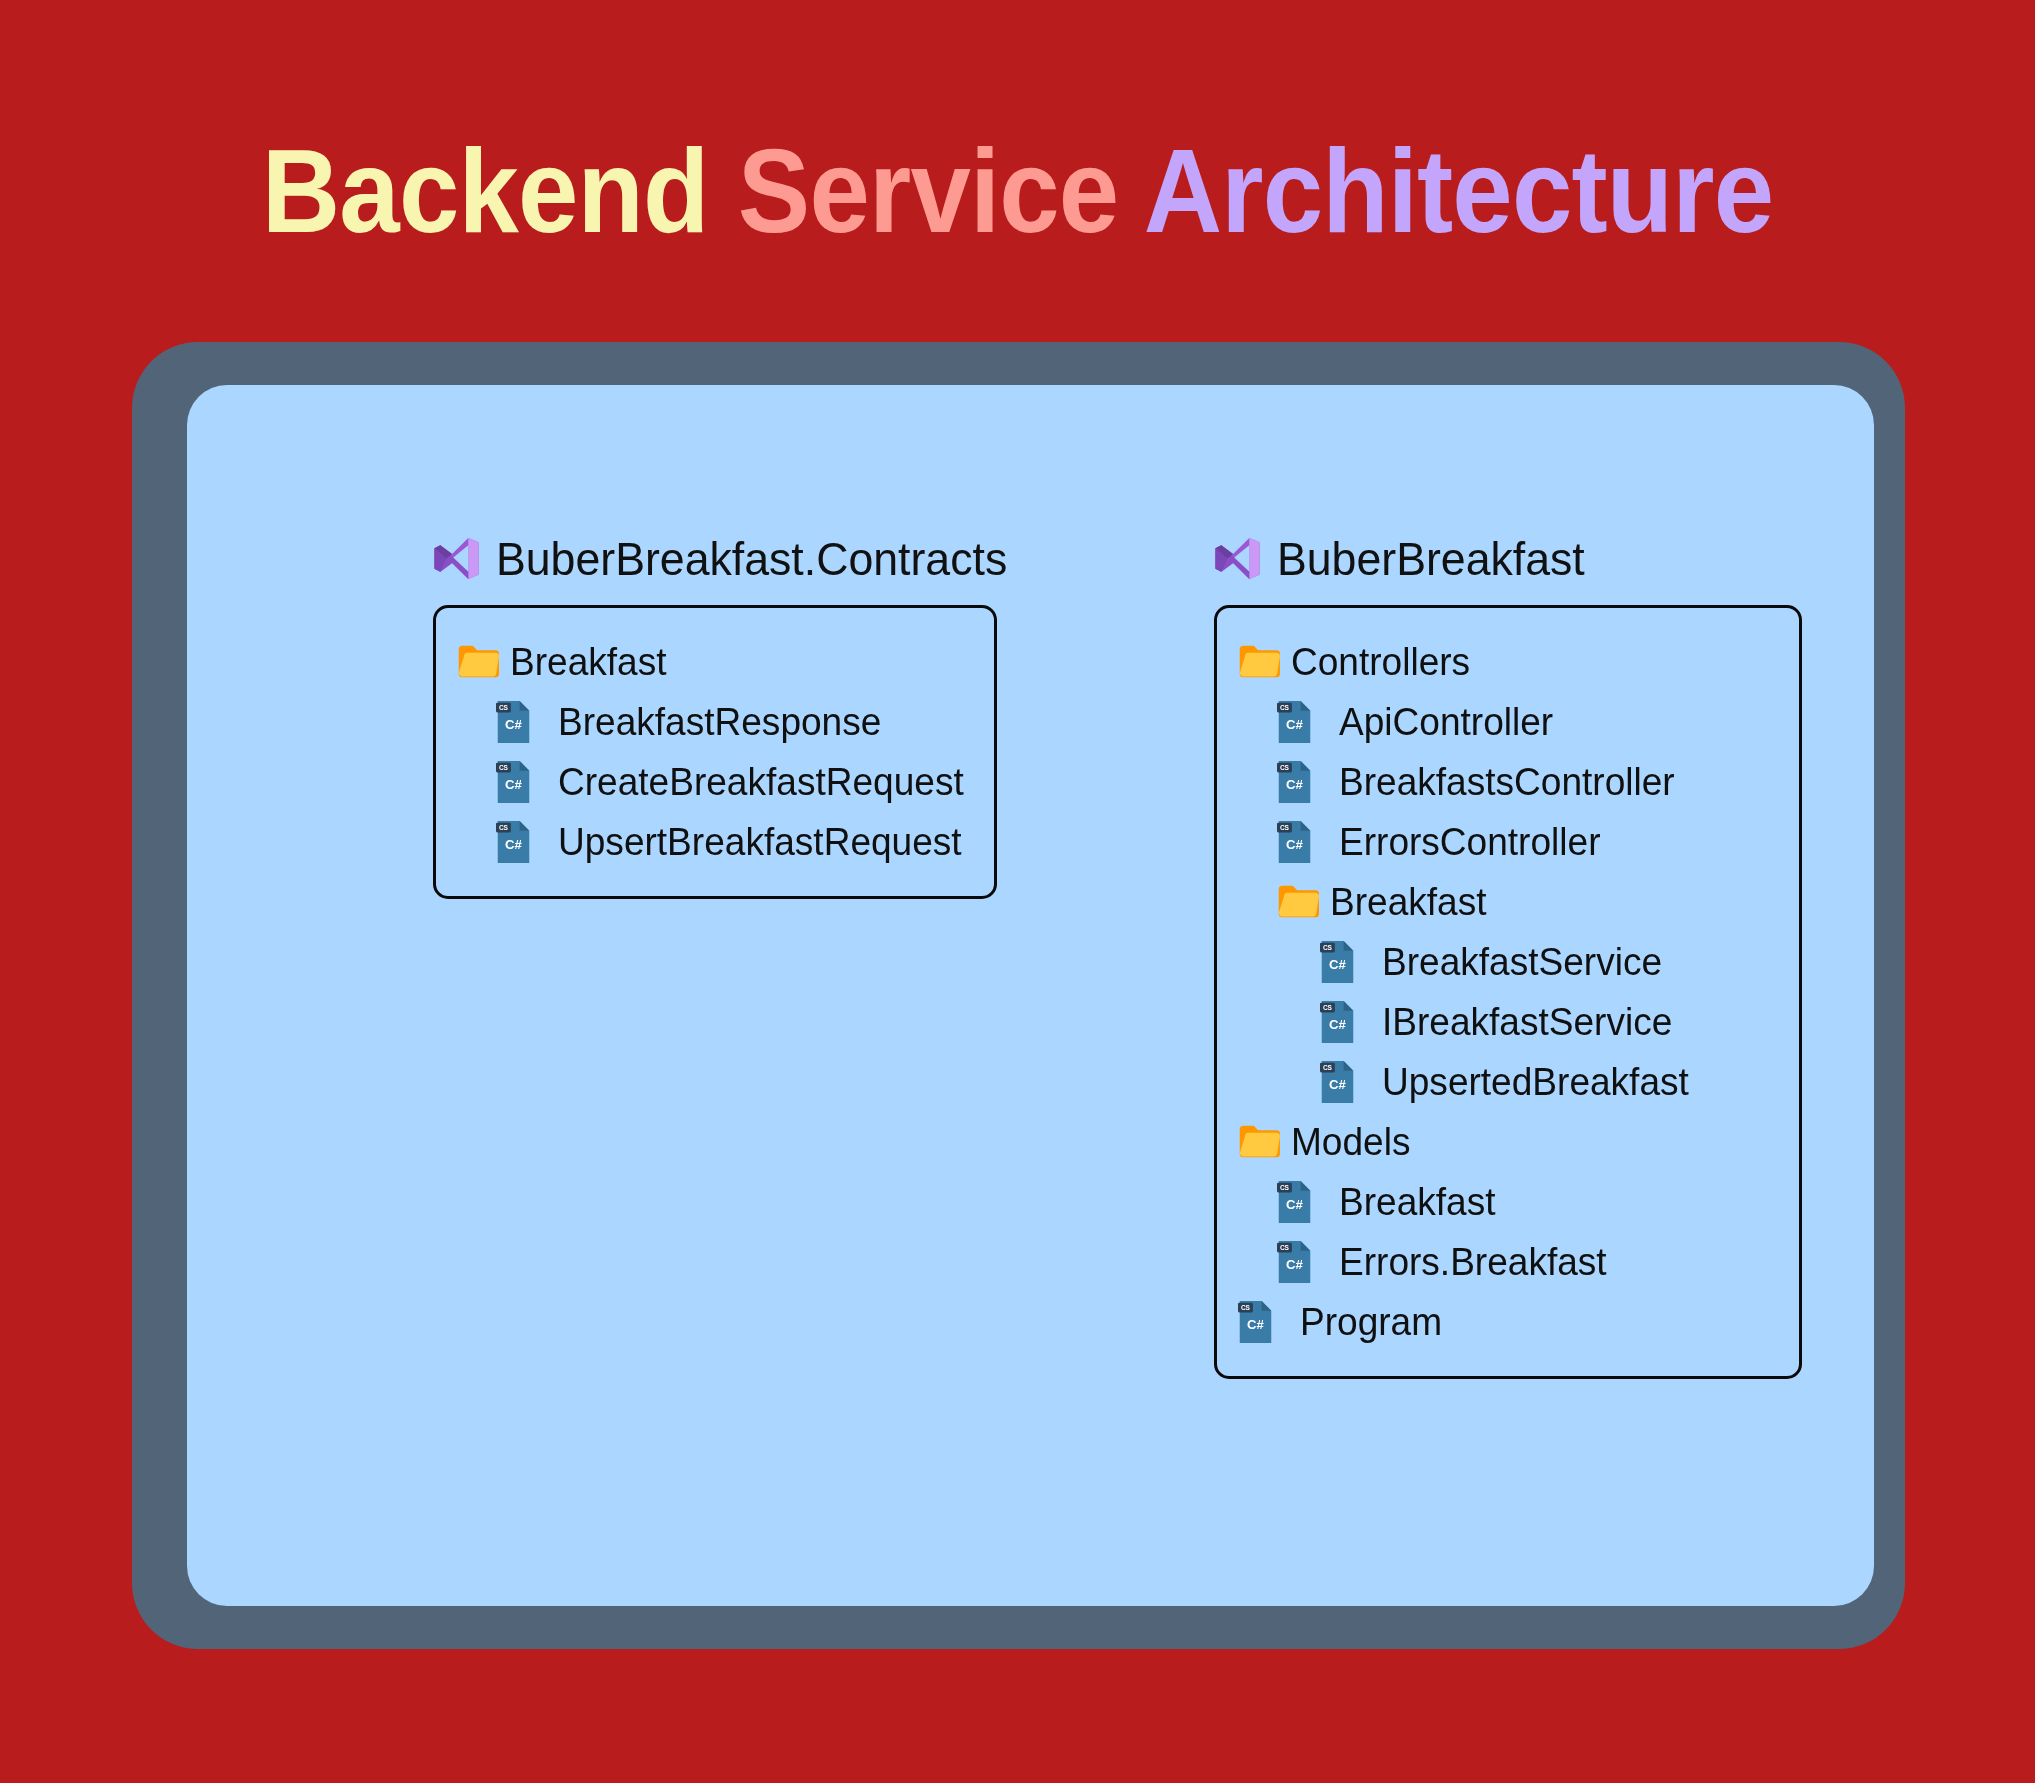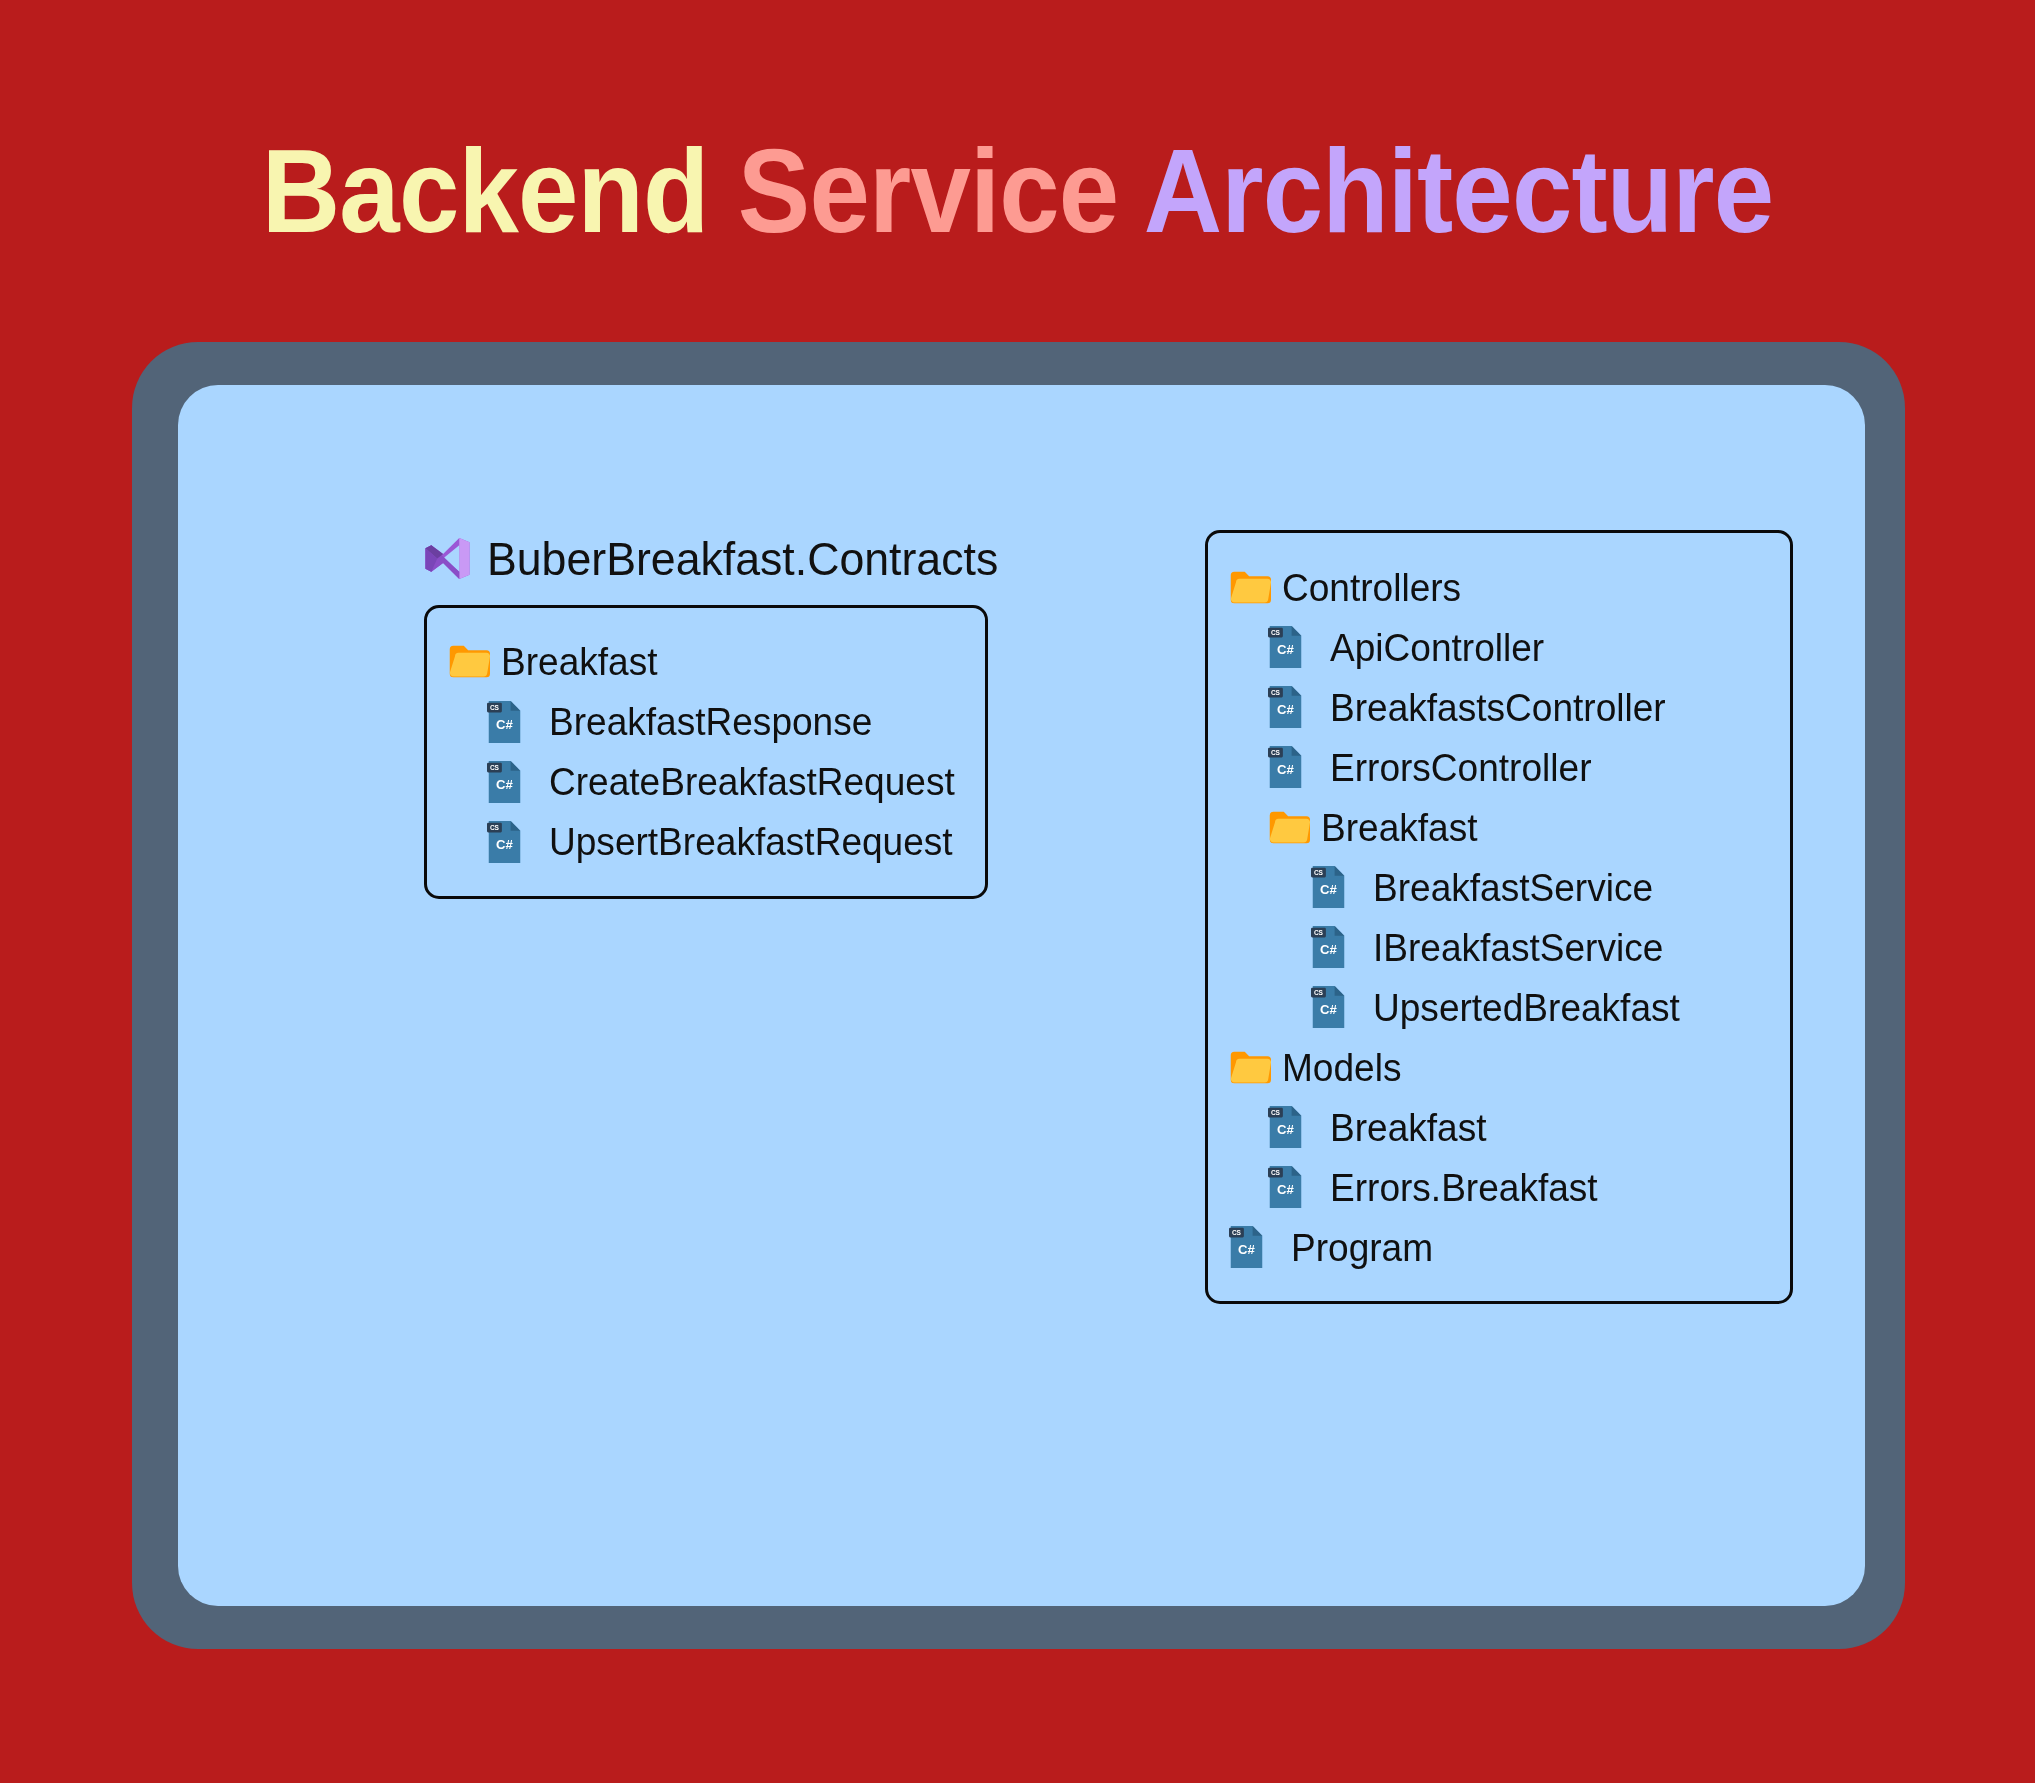--- a/index.html
+++ b/index.html
@@ -41,21 +41,21 @@
     left: 132px;
     top: 342px;
     width: 1773px;
     height: 1307px;
     background: #526478;
     border-radius: 66px;
     box-sizing: border-box;
   }
   #panel {
     position: absolute;
-    left: 46px;
+    left: 55px;
     top: 43px;
     width: 1687px;
     height: 1221px;
     background: #aad6ff;
     border-radius: 40px;
     box-sizing: border-box;
   }
 
   
   .project { position: absolute; }
@@ -197,20 +197,33 @@
               </svg>
             </span>
             <span class="cs-gap"></span>
             <span class="label">UpsertBreakfastRequest</span>
           </div>
 
         </div>
       </div>
 
       <div class="project" id="project-right">
+        <div class="project-header">
+          <span>
+            <svg class="vs-logo" viewBox="0 0 64 64" xmlns="http://www.w3.org/2000/svg">
+              <path d="M48 4 L62 10 L62 54 L48 60 L26 38 L10 50 L2 46 L2 18 L10 14 L26 26 Z" fill="#9b58d6"></path>
+              <path d="M48 4 L62 10 L62 54 L48 60 Z" fill="#c999f5"></path>
+              <path d="M48 14 L48 50 L26 32 Z" fill="#aad6ff"></path>
+              <path d="M2 18 L10 14 L48 50 L48 60 L26 38 L10 50 L2 46 Z" fill="#8a4ec7"></path>
+              <path d="M2 18 L10 14 L26 26 L18 32 Z" fill="#6b3fa0"></path>
+              <path d="M2 46 L10 50 L18 32 L2 18 Z" fill="#7a46b8"></path>
+            </svg>
+          </span>
+          <span class="project-title">BuberBreakfast</span>
+        </div>
 
         <div class="tree-box" id="tree-box-right">
 
           <div class="tree-row ind-0">
             <span>
               <svg class="folder-icon" viewBox="0 0 48 40" xmlns="http://www.w3.org/2000/svg">
                 <path d="M2 6a4 4 0 0 1 4-4h12l5 5h21a4 4 0 0 1 4 4v23a4 4 0 0 1-4 4H6a4 4 0 0 1-4-4Z" fill="#ff9800"></path>
                 <path d="M8 14a4 4 0 0 1 4-4h32a4 4 0 0 1 3.95 4.66l-3.2 19A4 4 0 0 1 40.8 37H6.2a4 4 0 0 1-3.95-4.66Z" fill="#ffc940"></path>
               </svg>
             </span>

